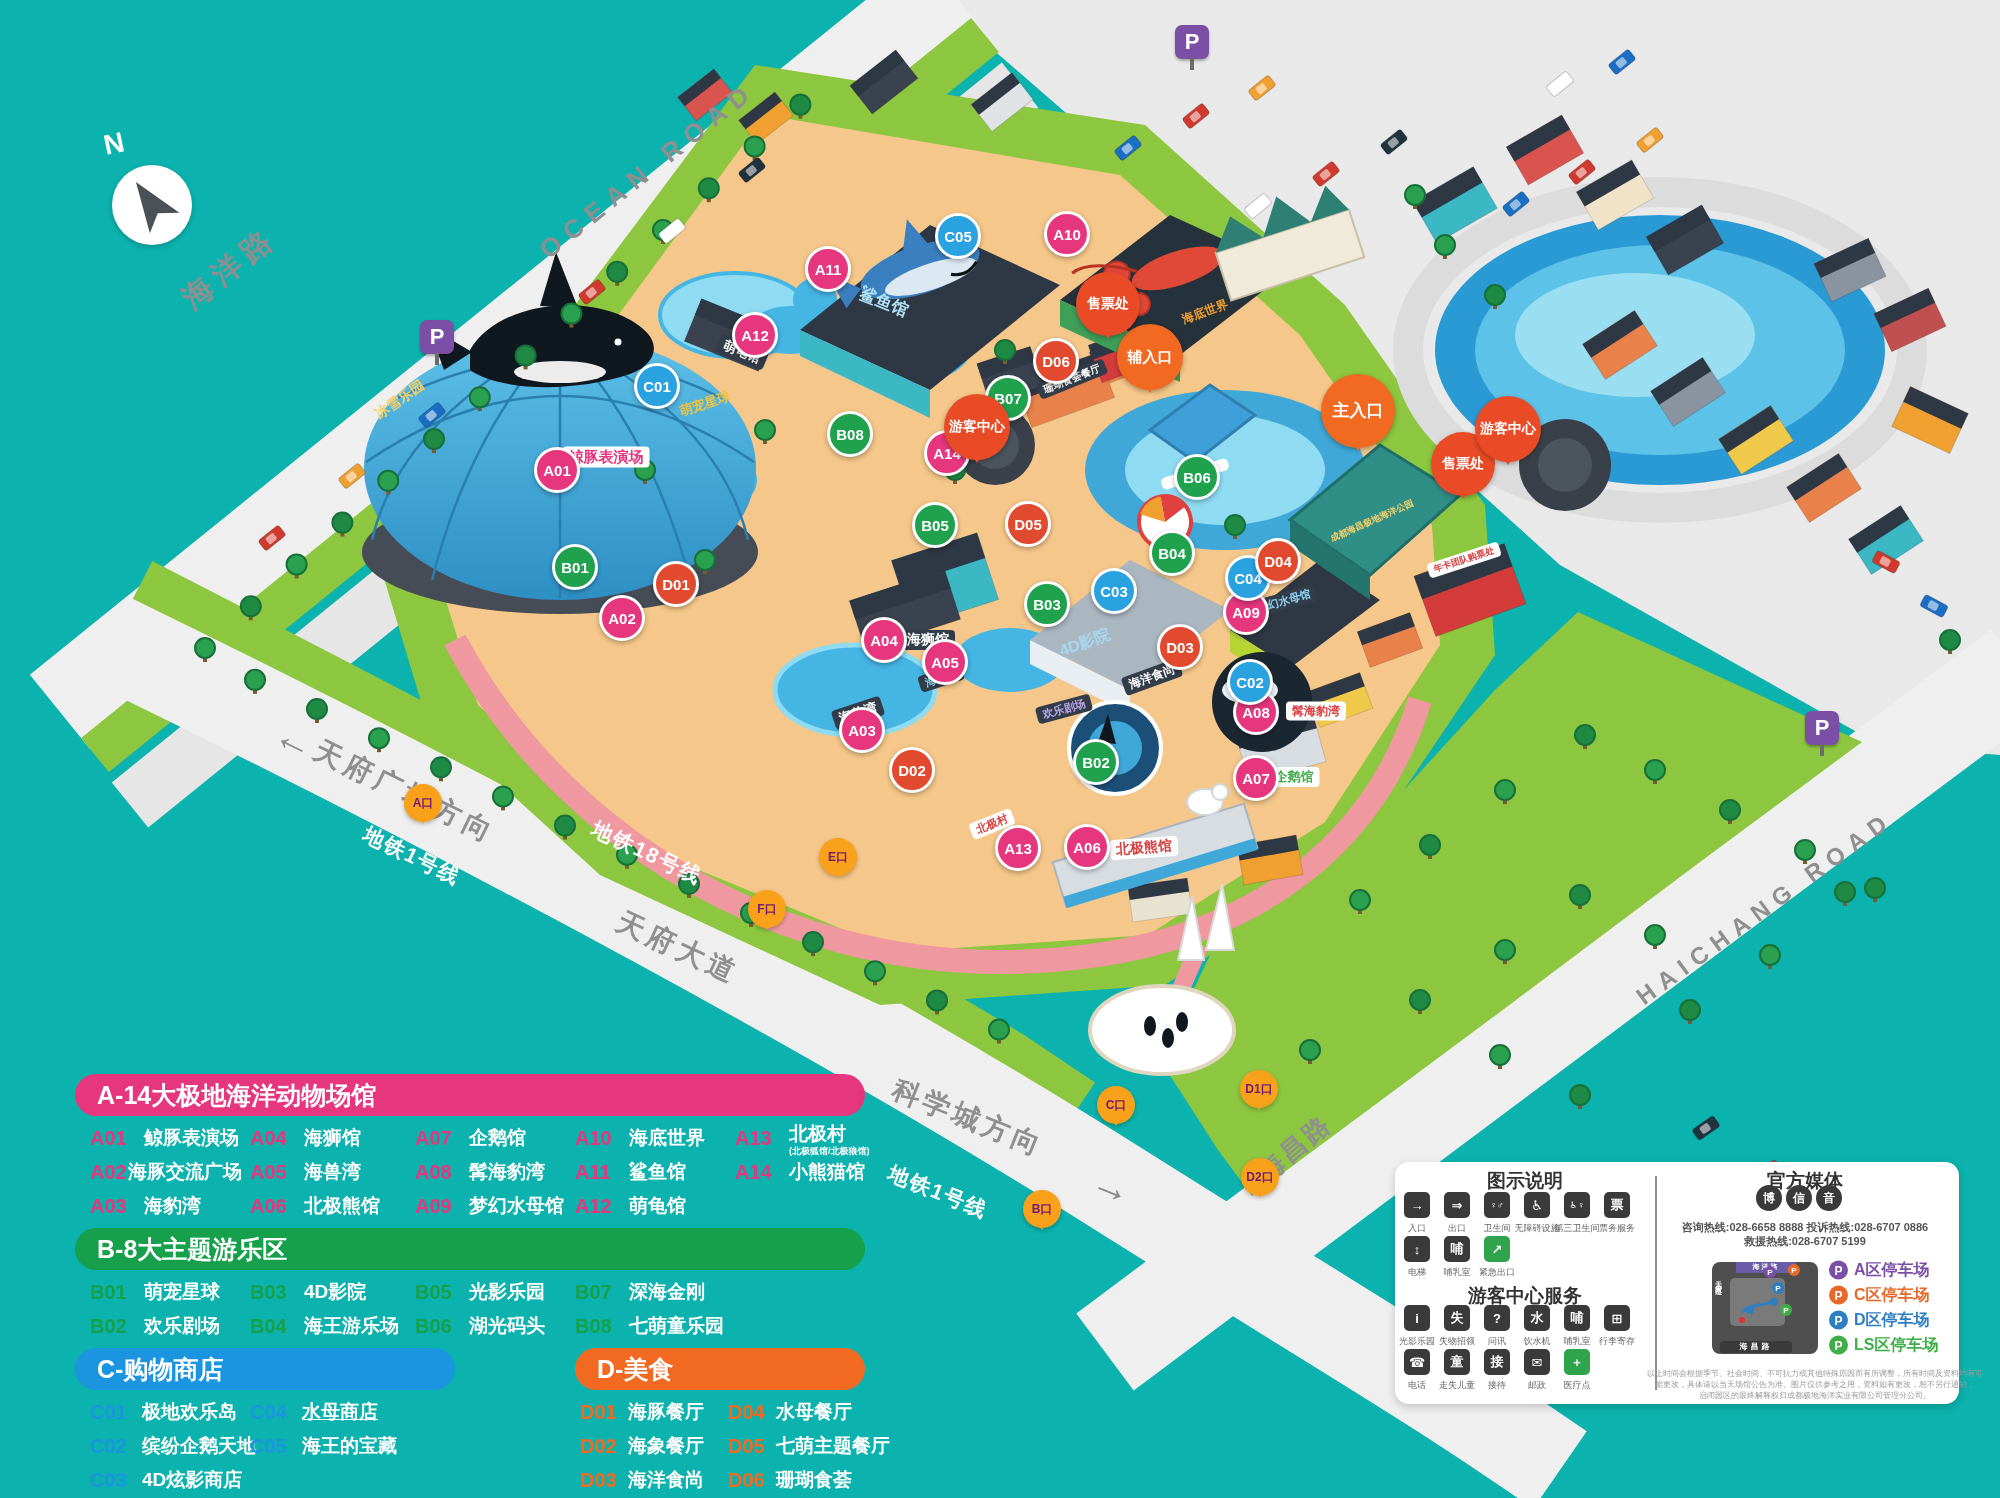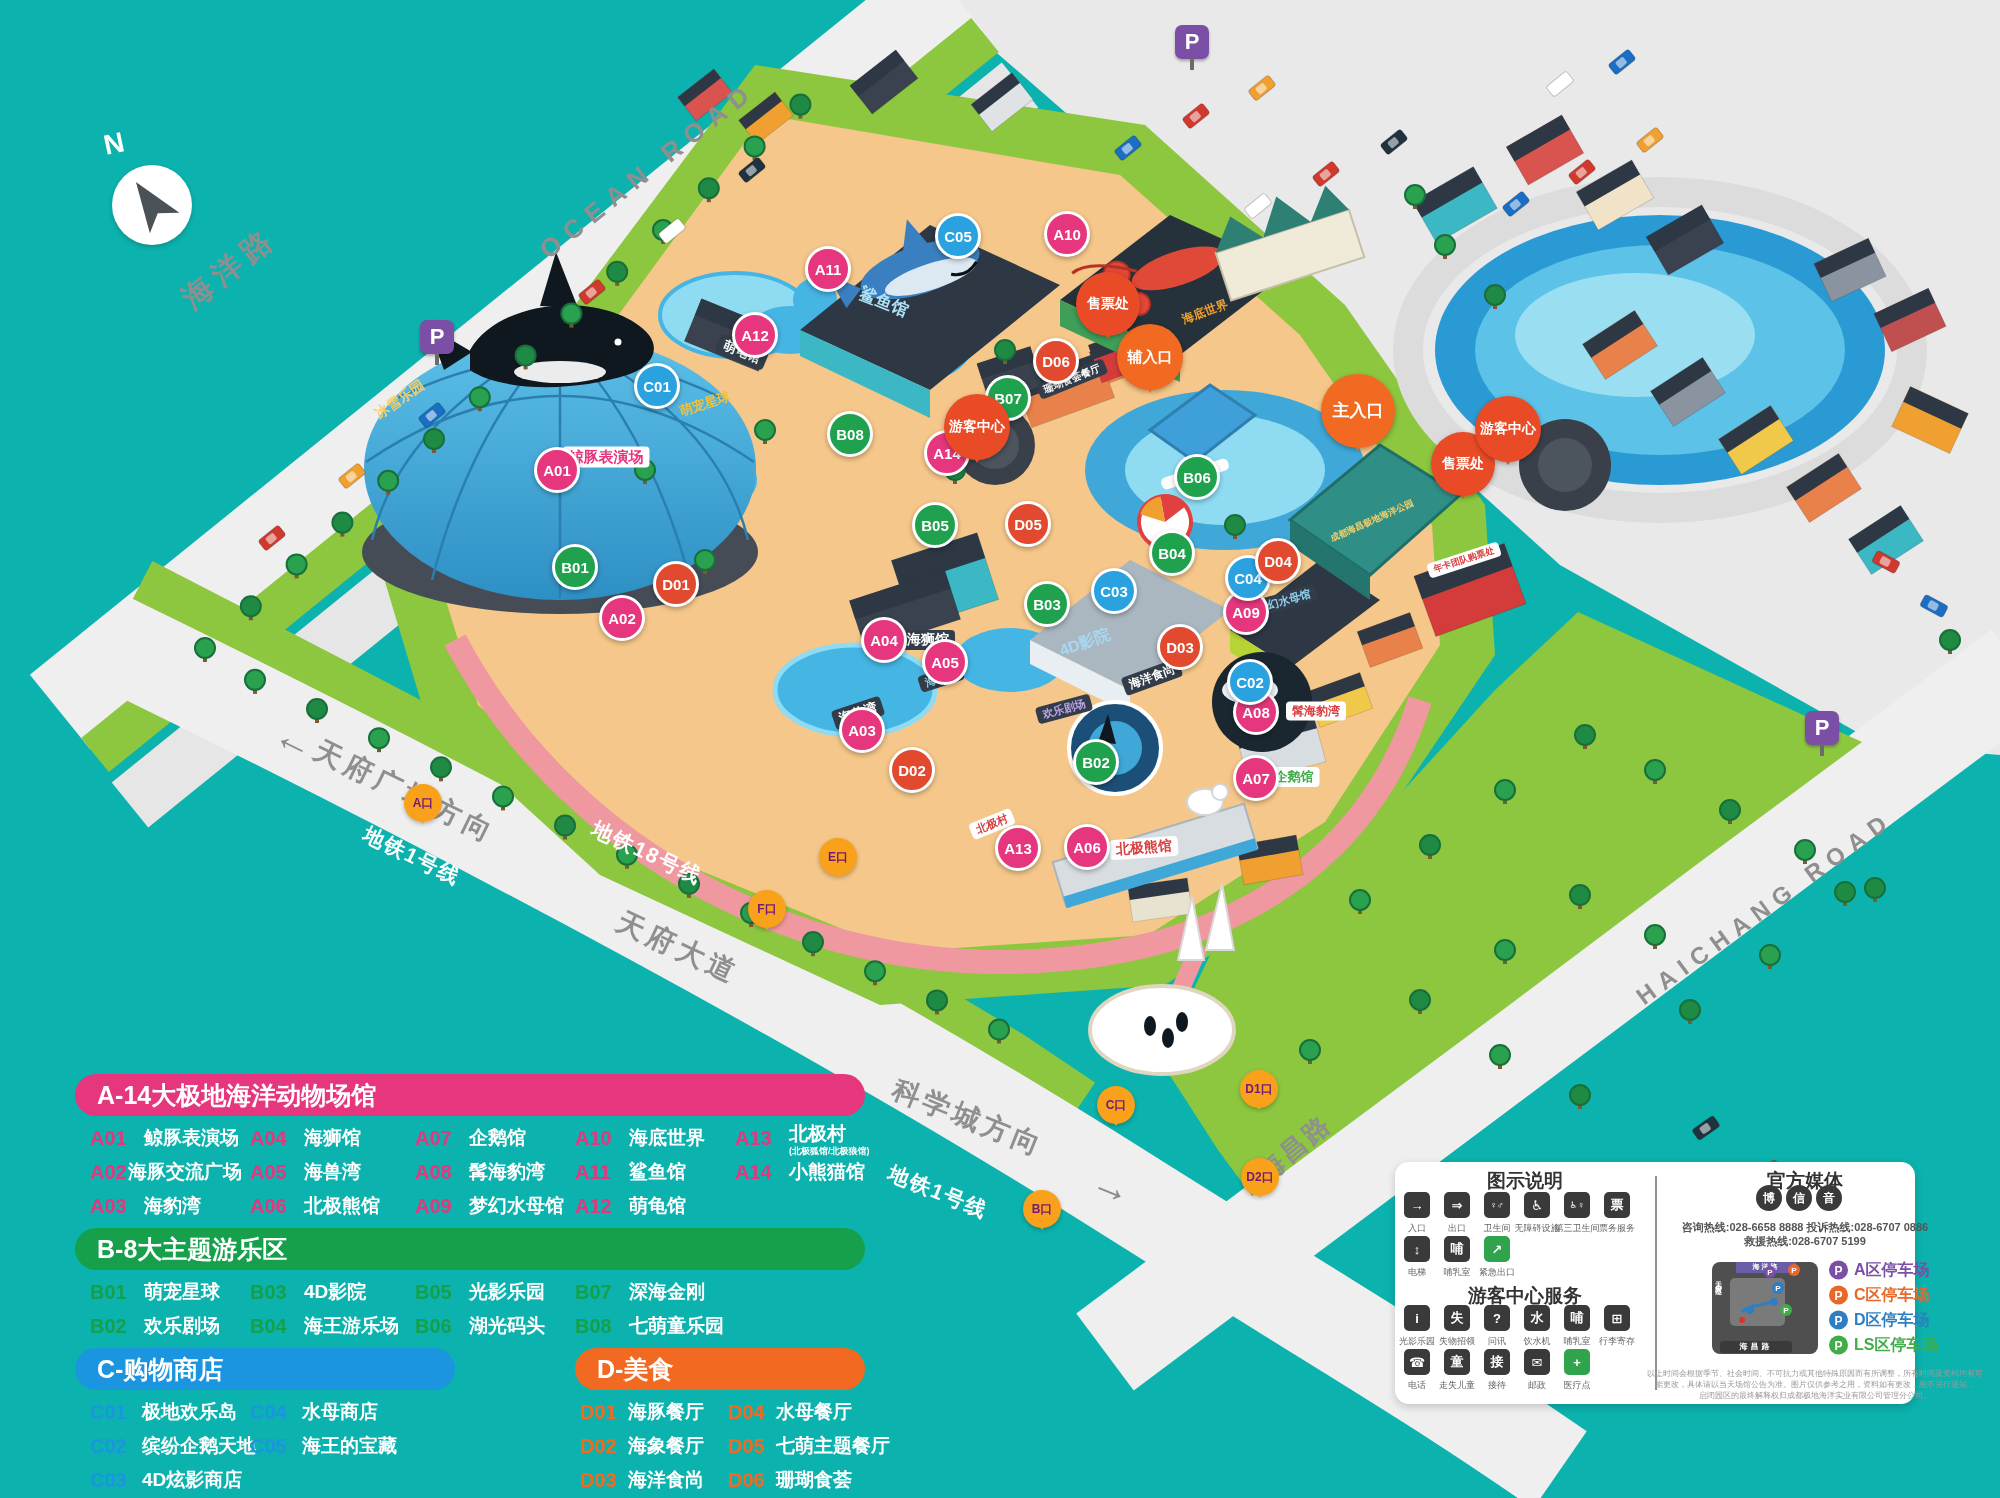--- a/index.html
+++ b/index.html
@@ -28,21 +28,21 @@
     transform:translate(-50%,-50%) rotate(var(--r,0deg));z-index:5;}
   .psign{position:absolute;width:34px;height:34px;background:#7b4fa6;border-radius:7px;color:#fff;
     font-weight:bold;font-size:22px;display:flex;align-items:center;justify-content:center;
     transform:translate(-50%,-50%);z-index:4;box-shadow:0 2px 3px rgba(0,0,0,.3);}
   .psign:after{content:"";position:absolute;top:33px;width:4px;height:12px;background:#6b6b6b;}
   .legend-header{position:absolute;border-radius:22px;color:#fff;font-weight:bold;font-size:25px;
     display:flex;align-items:center;padding-left:22px;height:42px;z-index:8;}
   .legend-code{position:absolute;font-weight:bold;font-size:20px;transform:translateY(-50%);z-index:8;}
   .legend-name{position:absolute;color:#fff;font-weight:bold;font-size:19px;transform:translateY(-50%);white-space:nowrap;z-index:8;}
   .legend-note{font-size:9px;display:block;line-height:1;}
-  #info-panel{position:absolute;left:1395px;top:1162px;width:520px;height:242px;background:#ffffff;
+  #info-panel{position:absolute;left:1395px;top:1162px;width:564px;height:242px;background:#ffffff;
     border-radius:14px;z-index:9;box-shadow:0 3px 8px rgba(0,0,0,.18);}
   .panel-title{position:absolute;color:#333;font-weight:bold;font-size:19px;transform:translateX(-50%);white-space:nowrap;}
   .chip{position:absolute;width:26px;height:26px;background:#3a3a3a;border-radius:5px;color:#fff;
     display:flex;align-items:center;justify-content:center;font-size:13px;font-weight:bold;transform:translate(-50%,-50%);}
   .chip.green{background:#2fa44d;}
   .chiplabel{position:absolute;color:#666;font-size:9px;transform:translate(-50%,-50%);white-space:nowrap;}
   .media-circle{position:absolute;width:26px;height:26px;border-radius:50%;background:#3a3a3a;color:#fff;
     font-size:12px;font-weight:bold;display:flex;align-items:center;justify-content:center;transform:translate(-50%,-50%);}
   .hotline{position:absolute;color:#555;font-weight:bold;font-size:11px;transform:translateX(-50%);white-space:nowrap;}
   .parkrow{position:absolute;display:flex;align-items:center;gap:6px;transform:translateY(-50%);}
@@ -800,21 +800,21 @@
       <div class="legend-code" style="left: 575px; top: 1326px; color: rgb(22, 160, 76);">B08</div>
       <div class="legend-name" style="left: 629px; top: 1326px;">七萌童乐园</div>
       <div class="legend-header" style="left: 75px; top: 1348px; width: 358px; background: rgb(27, 149, 224);">C-购物商店</div>
       <div class="legend-code" style="left: 90px; top: 1412px; color: rgb(27, 149, 224);">C01</div>
       <div class="legend-name" style="left: 142px; top: 1412px;">极地欢乐岛</div>
       <div class="legend-code" style="left: 90px; top: 1446px; color: rgb(27, 149, 224);">C02</div>
       <div class="legend-name" style="left: 142px; top: 1446px;">缤纷企鹅天地</div>
       <div class="legend-code" style="left: 90px; top: 1480px; color: rgb(27, 149, 224);">C03</div>
       <div class="legend-name" style="left: 142px; top: 1480px;">4D炫影商店</div>
       <div class="legend-code" style="left: 250px; top: 1412px; color: rgb(27, 149, 224);">C04</div>
-      <div class="legend-name" style="left: 302px; top: 1412px;">水母商店</div>
+      <div class="legend-name" style="left: 302px; top: 1412px; text-decoration: underline;">水母商店</div>
       <div class="legend-code" style="left: 250px; top: 1446px; color: rgb(27, 149, 224);">C05</div>
       <div class="legend-name" style="left: 302px; top: 1446px;">海王的宝藏</div>
       <div class="legend-header" style="left: 575px; top: 1348px; width: 268px; background: rgb(242, 106, 33);">D-美食</div>
       <div class="legend-code" style="left: 580px; top: 1412px; color: rgb(242, 106, 33);">D01</div>
       <div class="legend-name" style="left: 628px; top: 1412px;">海豚餐厅</div>
       <div class="legend-code" style="left: 580px; top: 1446px; color: rgb(242, 106, 33);">D02</div>
       <div class="legend-name" style="left: 628px; top: 1446px;">海象餐厅</div>
       <div class="legend-code" style="left: 580px; top: 1480px; color: rgb(242, 106, 33);">D03</div>
       <div class="legend-name" style="left: 628px; top: 1480px;">海洋食尚</div>
       <div class="legend-code" style="left: 728px; top: 1412px; color: rgb(242, 106, 33);">D04</div>

